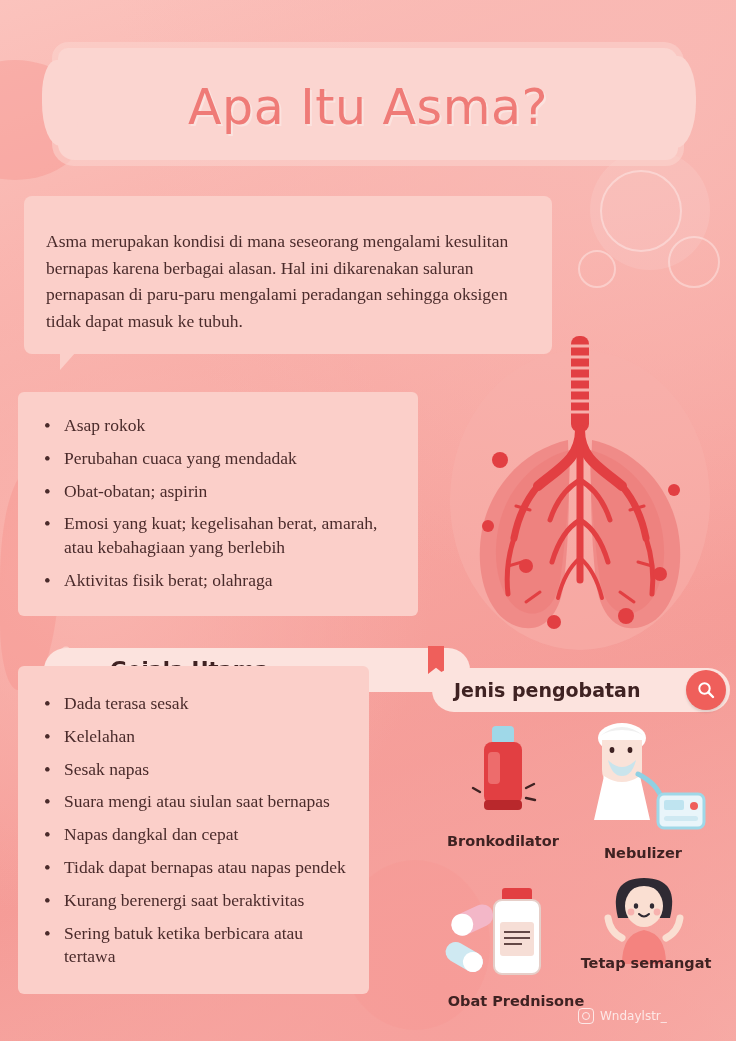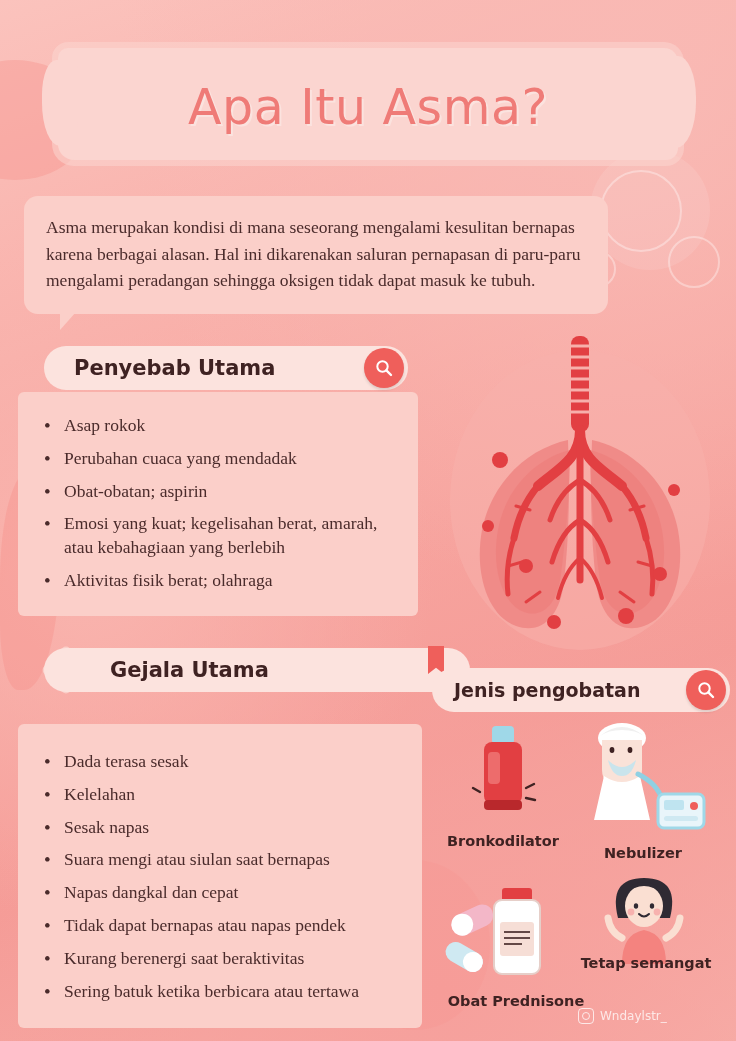--- a/index.html
+++ b/index.html
@@ -44,23 +44,23 @@
     display:flex;align-items:center;justify-content:center;
     font-family:"DejaVu Sans", sans-serif;
     font-weight:normal;font-size:49px;letter-spacing:.5px;
     color:#ef7b77;
     text-shadow:2px 2px 0 #fbe3df;
     z-index:3;
   }
 
   
   .intro{
-    position:absolute;left:24px;top:196px;width:584px;
-    background:#fbcfc9;border-radius:14px;
-    padding:18px 22px 20px 22px;
+    position:absolute;left:24px;top:196px;width:528px;
+    background:#fbcfc9;border-radius:8px;
+    padding:32px 22px 20px 22px;
     box-sizing:border-box;
     color:#4a2b2b;font-size:17.5px;line-height:1.52;
   }
   .intro:after{
     content:"";position:absolute;left:36px;bottom:-16px;
     border-width:18px 16px 0 0;border-style:solid;
     border-color:#fbcfc9 transparent transparent transparent;
   }
 
   
@@ -89,21 +89,21 @@
     position:absolute;left:48px;top:652px;width:36px;height:36px;
     background:#fbcfc9;transform:rotate(45deg);border-radius:5px;
   }
 
   
   .card{
     position:absolute;background:#fbcfc9;border-radius:6px;
     color:#4a2b2b;box-sizing:border-box;
   }
   #card-penyebab{left:18px;top:392px;width:400px;padding:22px 20px 14px 26px;}
-  #card-gejala{left:18px;top:724px;width:404px;padding:26px 20px 16px 26px;}
+  #card-gejala{left:18px;top:666px;width:351px;padding:26px 20px 16px 26px;}
   .card ul{margin:0;padding:0;list-style:none;}
   .card li{
     position:relative;padding-left:20px;margin-bottom:9px;
     font-size:17.5px;line-height:1.36;
   }
   .card li:before{
     content:"•";position:absolute;left:0;top:-1px;font-size:19px;color:#4a2b2b;
   }
 
   
@@ -195,29 +195,20 @@
       <circle cx="70" cy="130" r="8"></circle>
         <circle cx="96" cy="236" r="7"></circle>
       <circle cx="124" cy="292" r="7"></circle>
         <circle cx="196" cy="286" r="8"></circle>
       <circle cx="230" cy="244" r="7"></circle>
         <circle cx="244" cy="160" r="6"></circle>
       <circle cx="58" cy="196" r="6"></circle>
     </g>
   </svg>
 
-  <div class="hdr" id="hdr-penyebab">
-    <span class="label">Penyebab Utama</span>
-    <span class="search-btn">
-      <svg width="20" height="20" viewBox="0 0 20 20">
-          <circle cx="8.5" cy="8.5" r="5.2" fill="none" stroke="#fff" stroke-width="2"></circle>
-          <line x1="12.4" y1="12.4" x2="17" y2="17" stroke="#fff" stroke-width="2.4" stroke-linecap="round"></line>
-        </svg>
-    </span>
-  </div>
 
   <div class="card" id="card-penyebab">
     <ul>
       <li>Asap rokok</li>
       <li>Perubahan cuaca yang mendadak</li>
       <li>Obat-obatan; aspirin</li>
       <li>Emosi yang kuat; kegelisahan berat, amarah, atau kebahagiaan yang berlebih</li>
       <li>Aktivitas fisik berat; olahraga</li>
     </ul>
   </div>

